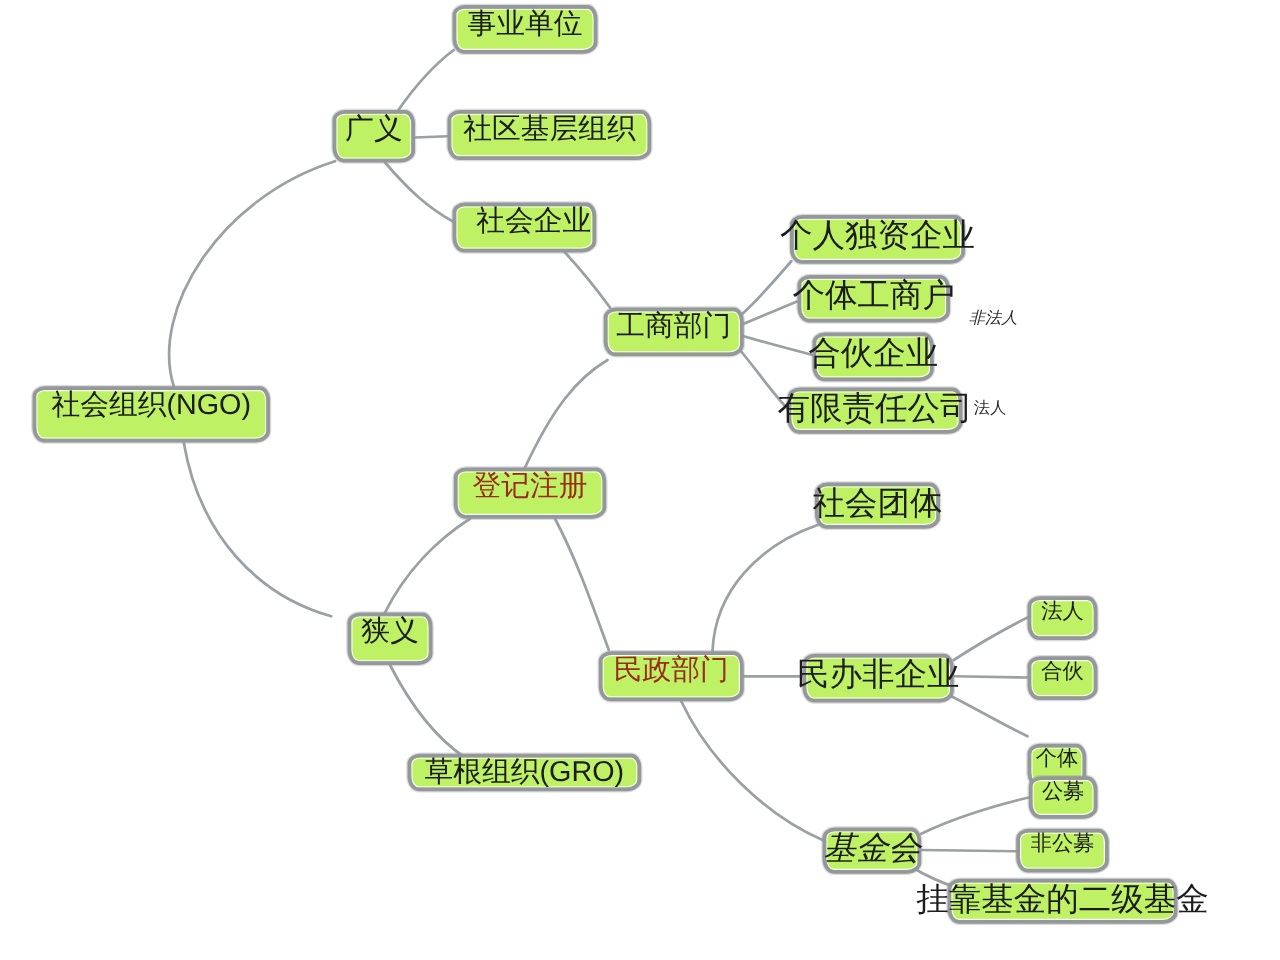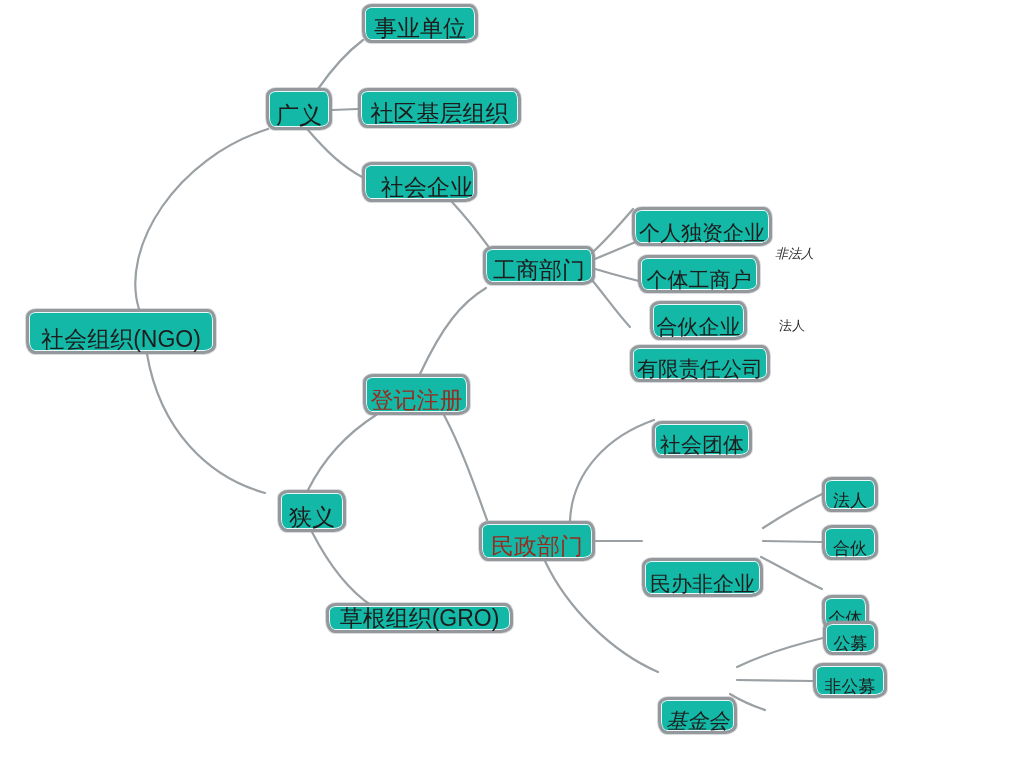--- a/index.html
+++ b/index.html
@@ -7,31 +7,31 @@
     position:relative;
     width:1024px;height:768px;
     background:#ffffff;
     overflow:hidden;
     font-family:"Liberation Sans","DejaVu Sans",sans-serif;
   }
   #edge-layer{position:absolute;left:0;top:0;width:1024px;height:768px;}
   #edge-layer path{fill:none;stroke-width:2.2;stroke-linecap:round;}
   .node{
     position:absolute;box-sizing:border-box;
-    display:flex;align-items:flex-end;justify-content:center;
-    background:#14b8a6;
+    display:flex;align-items:flex-start;justify-content:center;
+    background:#bef264;
     border:3.5px solid #94979b;
     border-radius:10px 8px 12px 9px / 8px 11px 9px 12px;
     box-shadow:0 0 0 1px rgba(148,151,155,.35), inset 0 0 0 1px rgba(255,255,255,.9);
     white-space:nowrap;
     cursor:default;
   }
   .node .label{line-height:1;}
   .node.lg{font-size:23px;}
-  .node.md{font-size:21px;margin-top:35px;}
+  .node.md{font-size:26px;}
   .node.sm{font-size:17px;}
   .annotation{position:absolute;font-size:13px;line-height:1;}
 </style>
 </head>
 <body>
 
 <div id="canvas">
   <svg id="edge-layer" width="1024" height="768" viewBox="0 0 1024 768">
       <path d="M 139,309 C 120,248 176,158 268,129" stroke="#9aa0a4"></path>
       <path d="M 147,354 C 160,430 208,477 265,493" stroke="#9aa0a4"></path>
@@ -80,21 +80,21 @@
     </div>
     <div class="node md" style="left: 638px; top: 220px; width: 122px; height: 38px; border-color: rgb(148, 151, 155); color: rgb(28, 28, 28);">
       <span class="label">个体工商户</span>
     </div>
     <div class="node md" style="left: 650px; top: 266px; width: 97px; height: 39px; border-color: rgb(148, 151, 155); color: rgb(28, 28, 28);">
       <span class="label">合伙企业</span>
     </div>
     <div class="node md" style="left: 630px; top: 310px; width: 140px; height: 37px; border-color: rgb(148, 151, 155); color: rgb(28, 28, 28);">
       <span class="label">有限责任公司</span>
     </div>
-    <div class="node lg" style="left: 363px; top: 374px; width: 107px; height: 41px; border-color: rgb(148, 151, 155); color: rgb(153, 42, 29);">
+    <div class="node lg" style="left: 363px; top: 374px; width: 122px; height: 41px; border-color: rgb(148, 151, 155); color: rgb(153, 42, 29);">
       <span class="label">登记注册</span>
     </div>
     <div class="node md" style="left: 652px; top: 386px; width: 100px; height: 37px; border-color: rgb(148, 151, 155); color: rgb(28, 28, 28);">
       <span class="label">社会团体</span>
     </div>
     <div class="node lg" style="left: 479px; top: 521px; width: 116px; height: 40px; border-color: rgb(148, 151, 155); color: rgb(153, 42, 29);">
       <span class="label">民政部门</span>
     </div>
     <div class="node md" style="left: 642px; top: 523px; width: 121px; height: 39px; border-color: rgb(148, 151, 155); color: rgb(28, 28, 28);">
       <span class="label">民办非企业</span>
@@ -116,15 +116,18 @@
     </div>
     <div class="node md" style="left: 658px; top: 662px; width: 79px; height: 37px; border-color: rgb(148, 151, 155); color: rgb(28, 28, 28); font-style: italic;">
       <span class="label">基金会</span>
     </div>
     <div class="node sm" style="left: 823px; top: 621px; width: 55px; height: 34px; border-color: rgb(148, 151, 155); color: rgb(28, 28, 28);">
       <span class="label">公募</span>
     </div>
     <div class="node sm" style="left: 813px; top: 663px; width: 74px; height: 35px; border-color: rgb(148, 151, 155); color: rgb(28, 28, 28);">
       <span class="label">非公募</span>
     </div>
+    <div class="node md" style="left: 758px; top: 703px; width: 184px; height: 36px; border-color: rgb(148, 151, 155); color: rgb(28, 28, 28);">
+      <span class="label">挂靠基金的二级基金</span>
+    </div>
     <div class="annotation" style="left: 775px; top: 247px; color: rgb(43, 43, 43); font-style: italic;">非法人</div>
     <div class="annotation" style="left: 779px; top: 319px; color: rgb(43, 43, 43);">法人</div>
   </div>
 
 </body></html>

